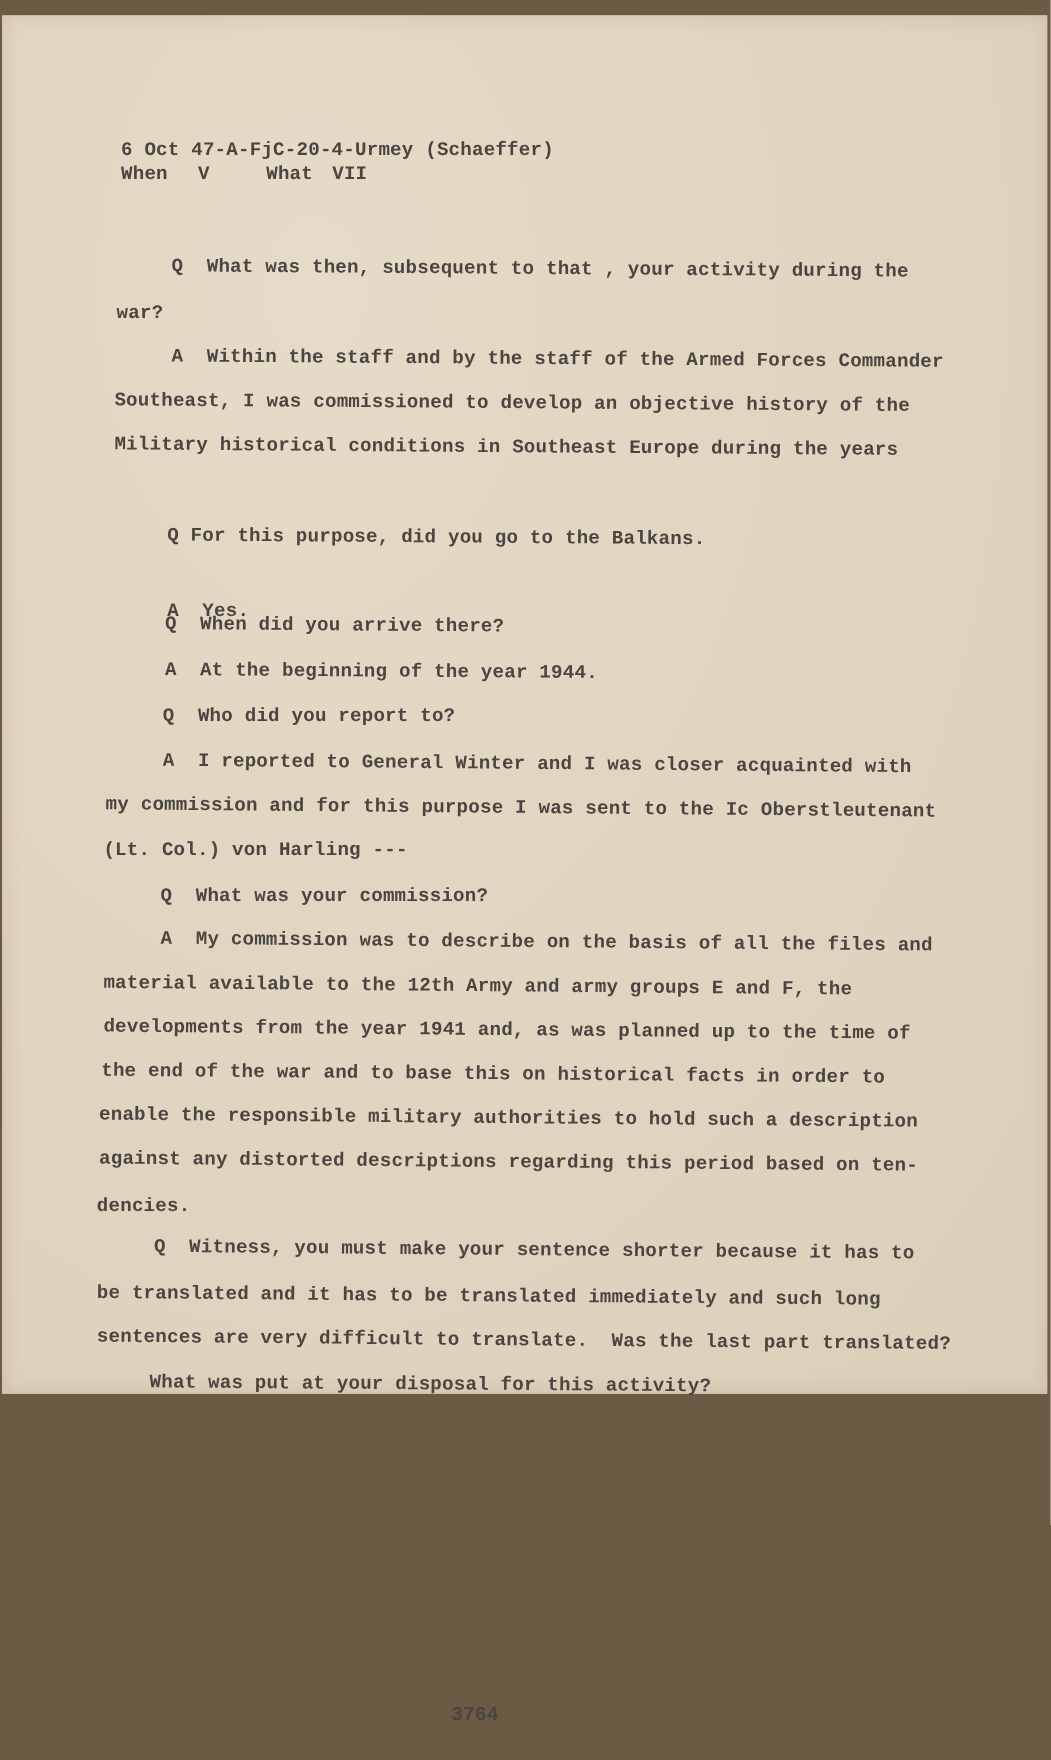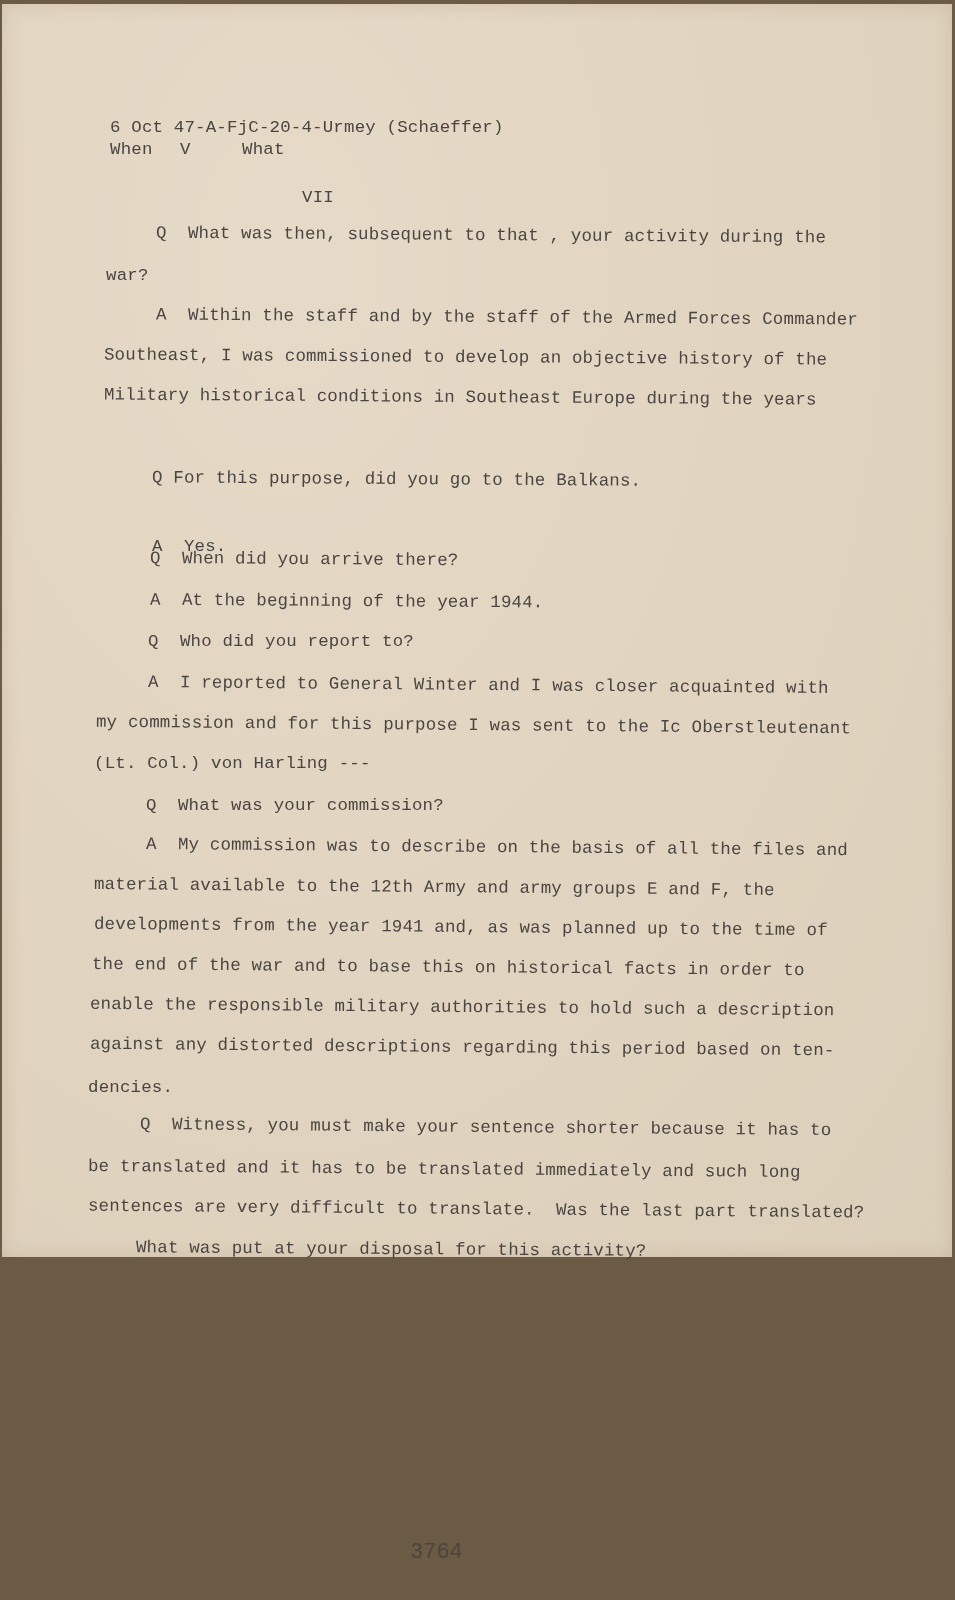--- a/index.html
+++ b/index.html
@@ -2,39 +2,40 @@
 <html><head>
 <meta charset="utf-8">
 <style>
   html, body { margin:0; padding:0; }
   body {
     width:955px; height:1600px; overflow:hidden;
     background:#6b5a44;
     font-family:"Liberation Mono", "DejaVu Sans Mono", monospace;
   }
   .page {
-    position:absolute; left:2px; top:4px; width:950px; height:1253px;
+    position:absolute; left:2px; top:14px; width:950px; height:1253px;
     background:#e3d7c4;
     background-image: radial-gradient(ellipse at 30% 20%, #e6dac8 0%, #e0d3bf 60%, #dccfba 100%);
     box-shadow: inset 0 0 18px rgba(120,95,60,0.18);
     color:#4a4540;
+    font-weight:bold;
   }
   .line { position:absolute; white-space:pre; font-size:17.4px; letter-spacing:0.2px; }
   .hdr { font-size:17.4px; }
-  .pagenum { position:absolute; left:408px; top:1536px; font-size:22px; white-space:pre; }
+  .pagenum { position:absolute; left:408px; top:1536px; font-size:18px; white-space:pre; }
 </style>
 </head>
 <body>
 
 <div class="page">
   <div class="line hdr" style="left:108px; top:114px;">6 Oct 47-A-FjC-20-4-Urmey (Schaeffer)</div>
   <div class="line hdr" style="left:108px; top:136px;">When</div>
   <div class="line hdr" style="left:178px; top:136px;">V</div>
   <div class="line hdr" style="left:240px; top:136px;">What</div>
-  <div class="line hdr" style="left:300px; top:136px;margin-top:48px;">VII</div>
+  <div class="line hdr" style="left:300px; top:136px;">VII</div>
 
   <div class="line" style="left:154px; top:222px; transform:rotate(0.4deg);">Q  What was then, subsequent to that , your activity during the</div>
   <div class="line" style="left:104px; top:262px;">war?</div>
   <div class="line" style="left:154px; top:304px; transform:rotate(0.4deg);">A  Within the staff and by the staff of the Armed Forces Commander</div>
   <div class="line" style="left:102px; top:344px; transform:rotate(0.4deg);">Southeast, I was commissioned to develop an objective history of the</div>
   <div class="line" style="left:102px; top:384px; transform:rotate(0.4deg);">Military historical conditions in Southeast Europe during the years</div>
   <div class="line" style="left:150px; top:466px; transform:rotate(0.4deg);">Q For this purpose, did you go to the Balkans.</div>
   <div class="line" style="left:150px; top:506px;margin-top:27px;">A  Yes.</div>
   <div class="line" style="left:148px; top:546px; transform:rotate(0.4deg);">Q  When did you arrive there?</div>
   <div class="line" style="left:148px; top:588px; transform:rotate(0.4deg);">A  At the beginning of the year 1944.</div>

